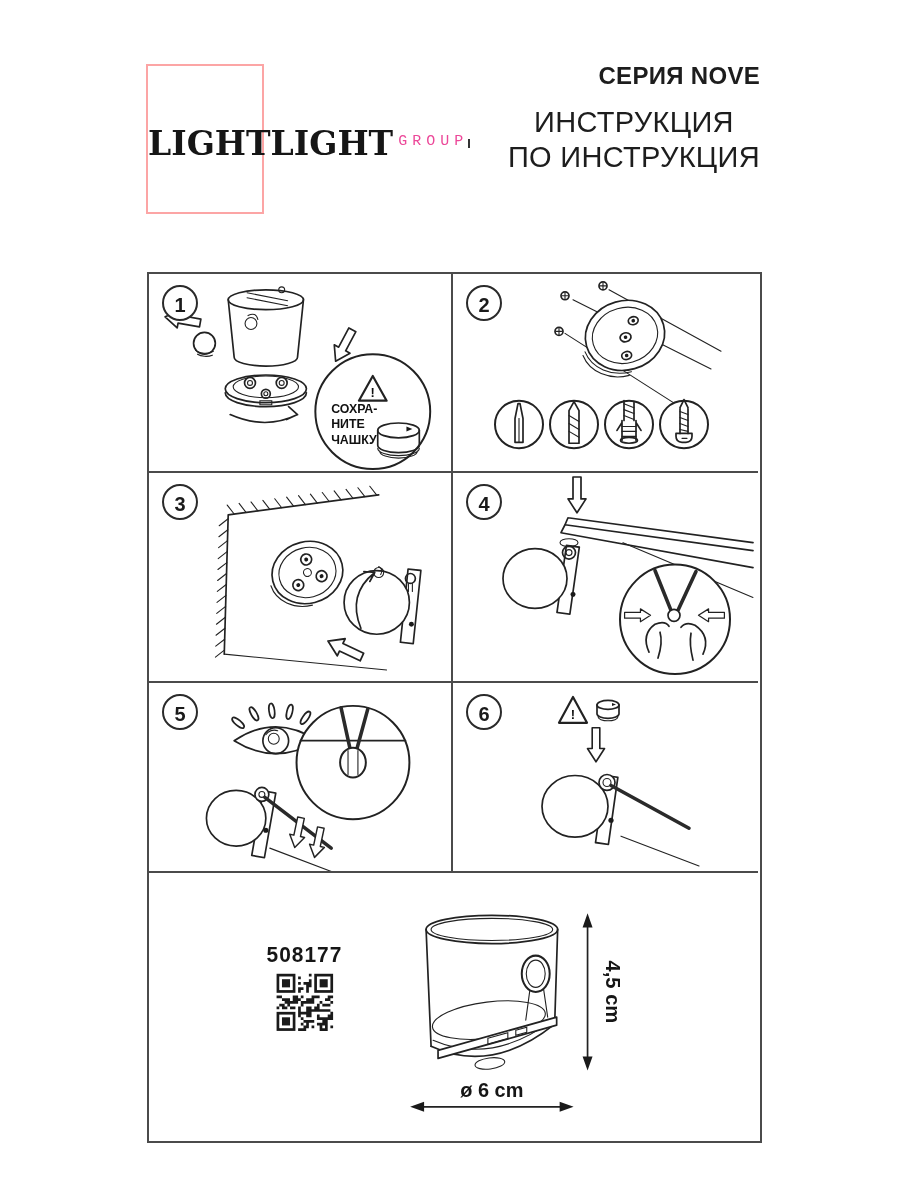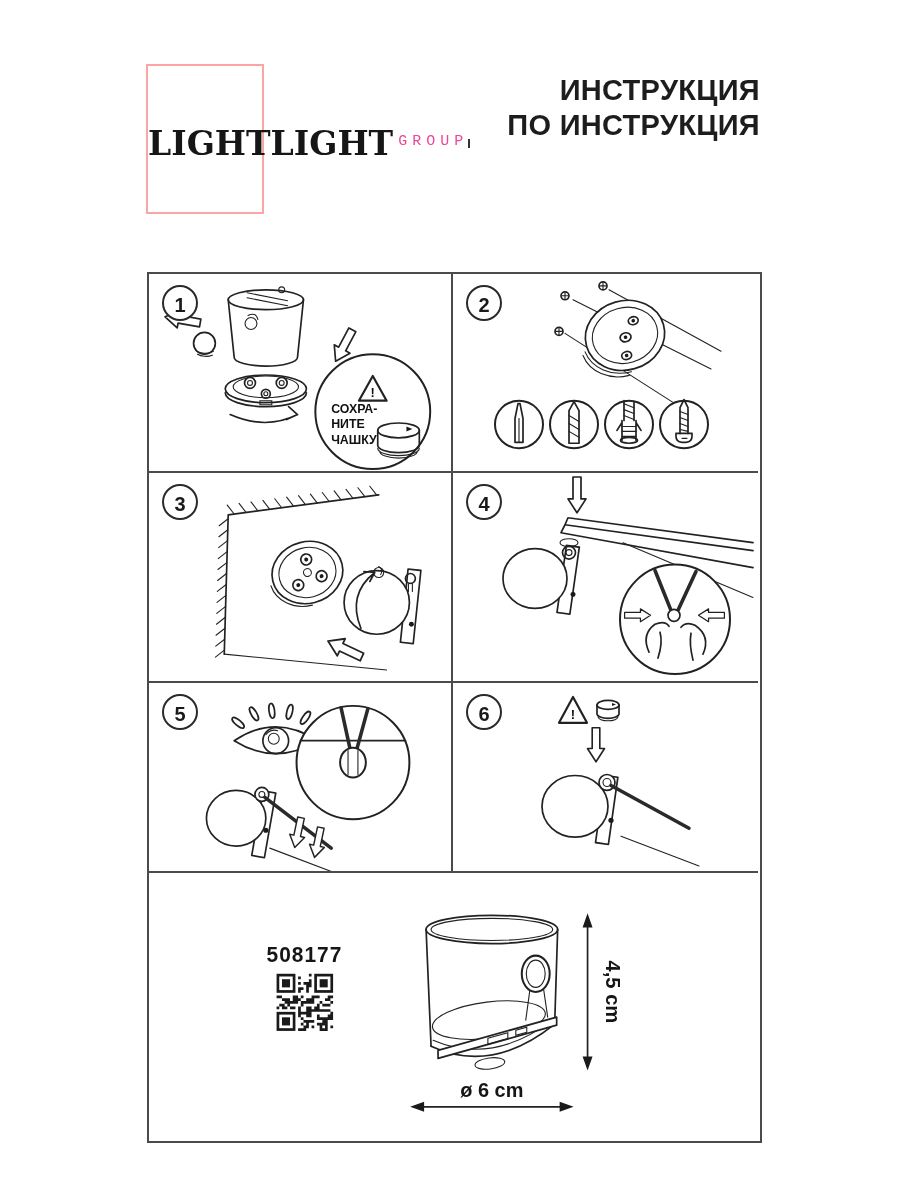--- a/index.html
+++ b/index.html
@@ -13,21 +13,21 @@
             padding-top:8px;}
   .logo-word{font-family:"DejaVu Serif","Liberation Serif",serif;font-weight:700;
              font-size:33px;line-height:33px;letter-spacing:0;color:#161616;}
   .logo-group{font-family:Liberation Mono, monospace;font-size:15px;letter-spacing:5px;
               margin:3px 0 6px 5px;color:#ec4899;}
   .flag{width:84px;height:9px;border:1px solid #333;box-sizing:border-box;display:flex;}
   .flag>div{flex:1;}
 
   .header-text{position:absolute;top:60px;right:142px;text-align:right;}
   .hdr-line1{font-weight:700;font-size:24px;line-height:32px;letter-spacing:.3px;}
-  .hdr-line2{font-weight:700;font-size:29px;line-height:35px;letter-spacing:.3px;}
+  .hdr-line2{font-weight:400;font-size:29px;line-height:35px;letter-spacing:.3px;text-align:center;}
   .hdr-gap{height:13px;}
 
   
   .grid{position:absolute;left:147px;top:272px;width:611px;height:867px;
         border:2px solid #4b4b4b;display:grid;
         grid-template-columns:304px 305px;
         grid-template-rows:199px 210px 190px 262px;}
   .cell{position:relative;background:#fff;box-sizing:border-box;}
   .b-r{border-right:2px solid #4b4b4b;}
   .b-b{border-bottom:2px solid #4b4b4b;}
@@ -59,20 +59,21 @@
     <div class="logo-word">LIGHT</div>
     <div class="logo-group">GROUP</div>
     <div class="flag">
       <div style="background:#2f9e44"></div>
       <div style="background:#ffffff"></div>
       <div style="background:#cb2229"></div>
     </div>
   </div>
 
   <div class="header-text">
+    <div class="hdr-line1">СЕРИЯ NOVE</div>
     <div class="hdr-gap"></div>
     <div class="hdr-line2">ИНСТРУКЦИЯ</div>
     <div class="hdr-line2">ПО ИНСТРУКЦИЯ</div>
   </div>
 
   <div class="grid">
 
     <div class="cell b-r b-b">
       <div class="badge">1</div>
       <svg viewBox="0 0 305 199" preserveAspectRatio="none">

